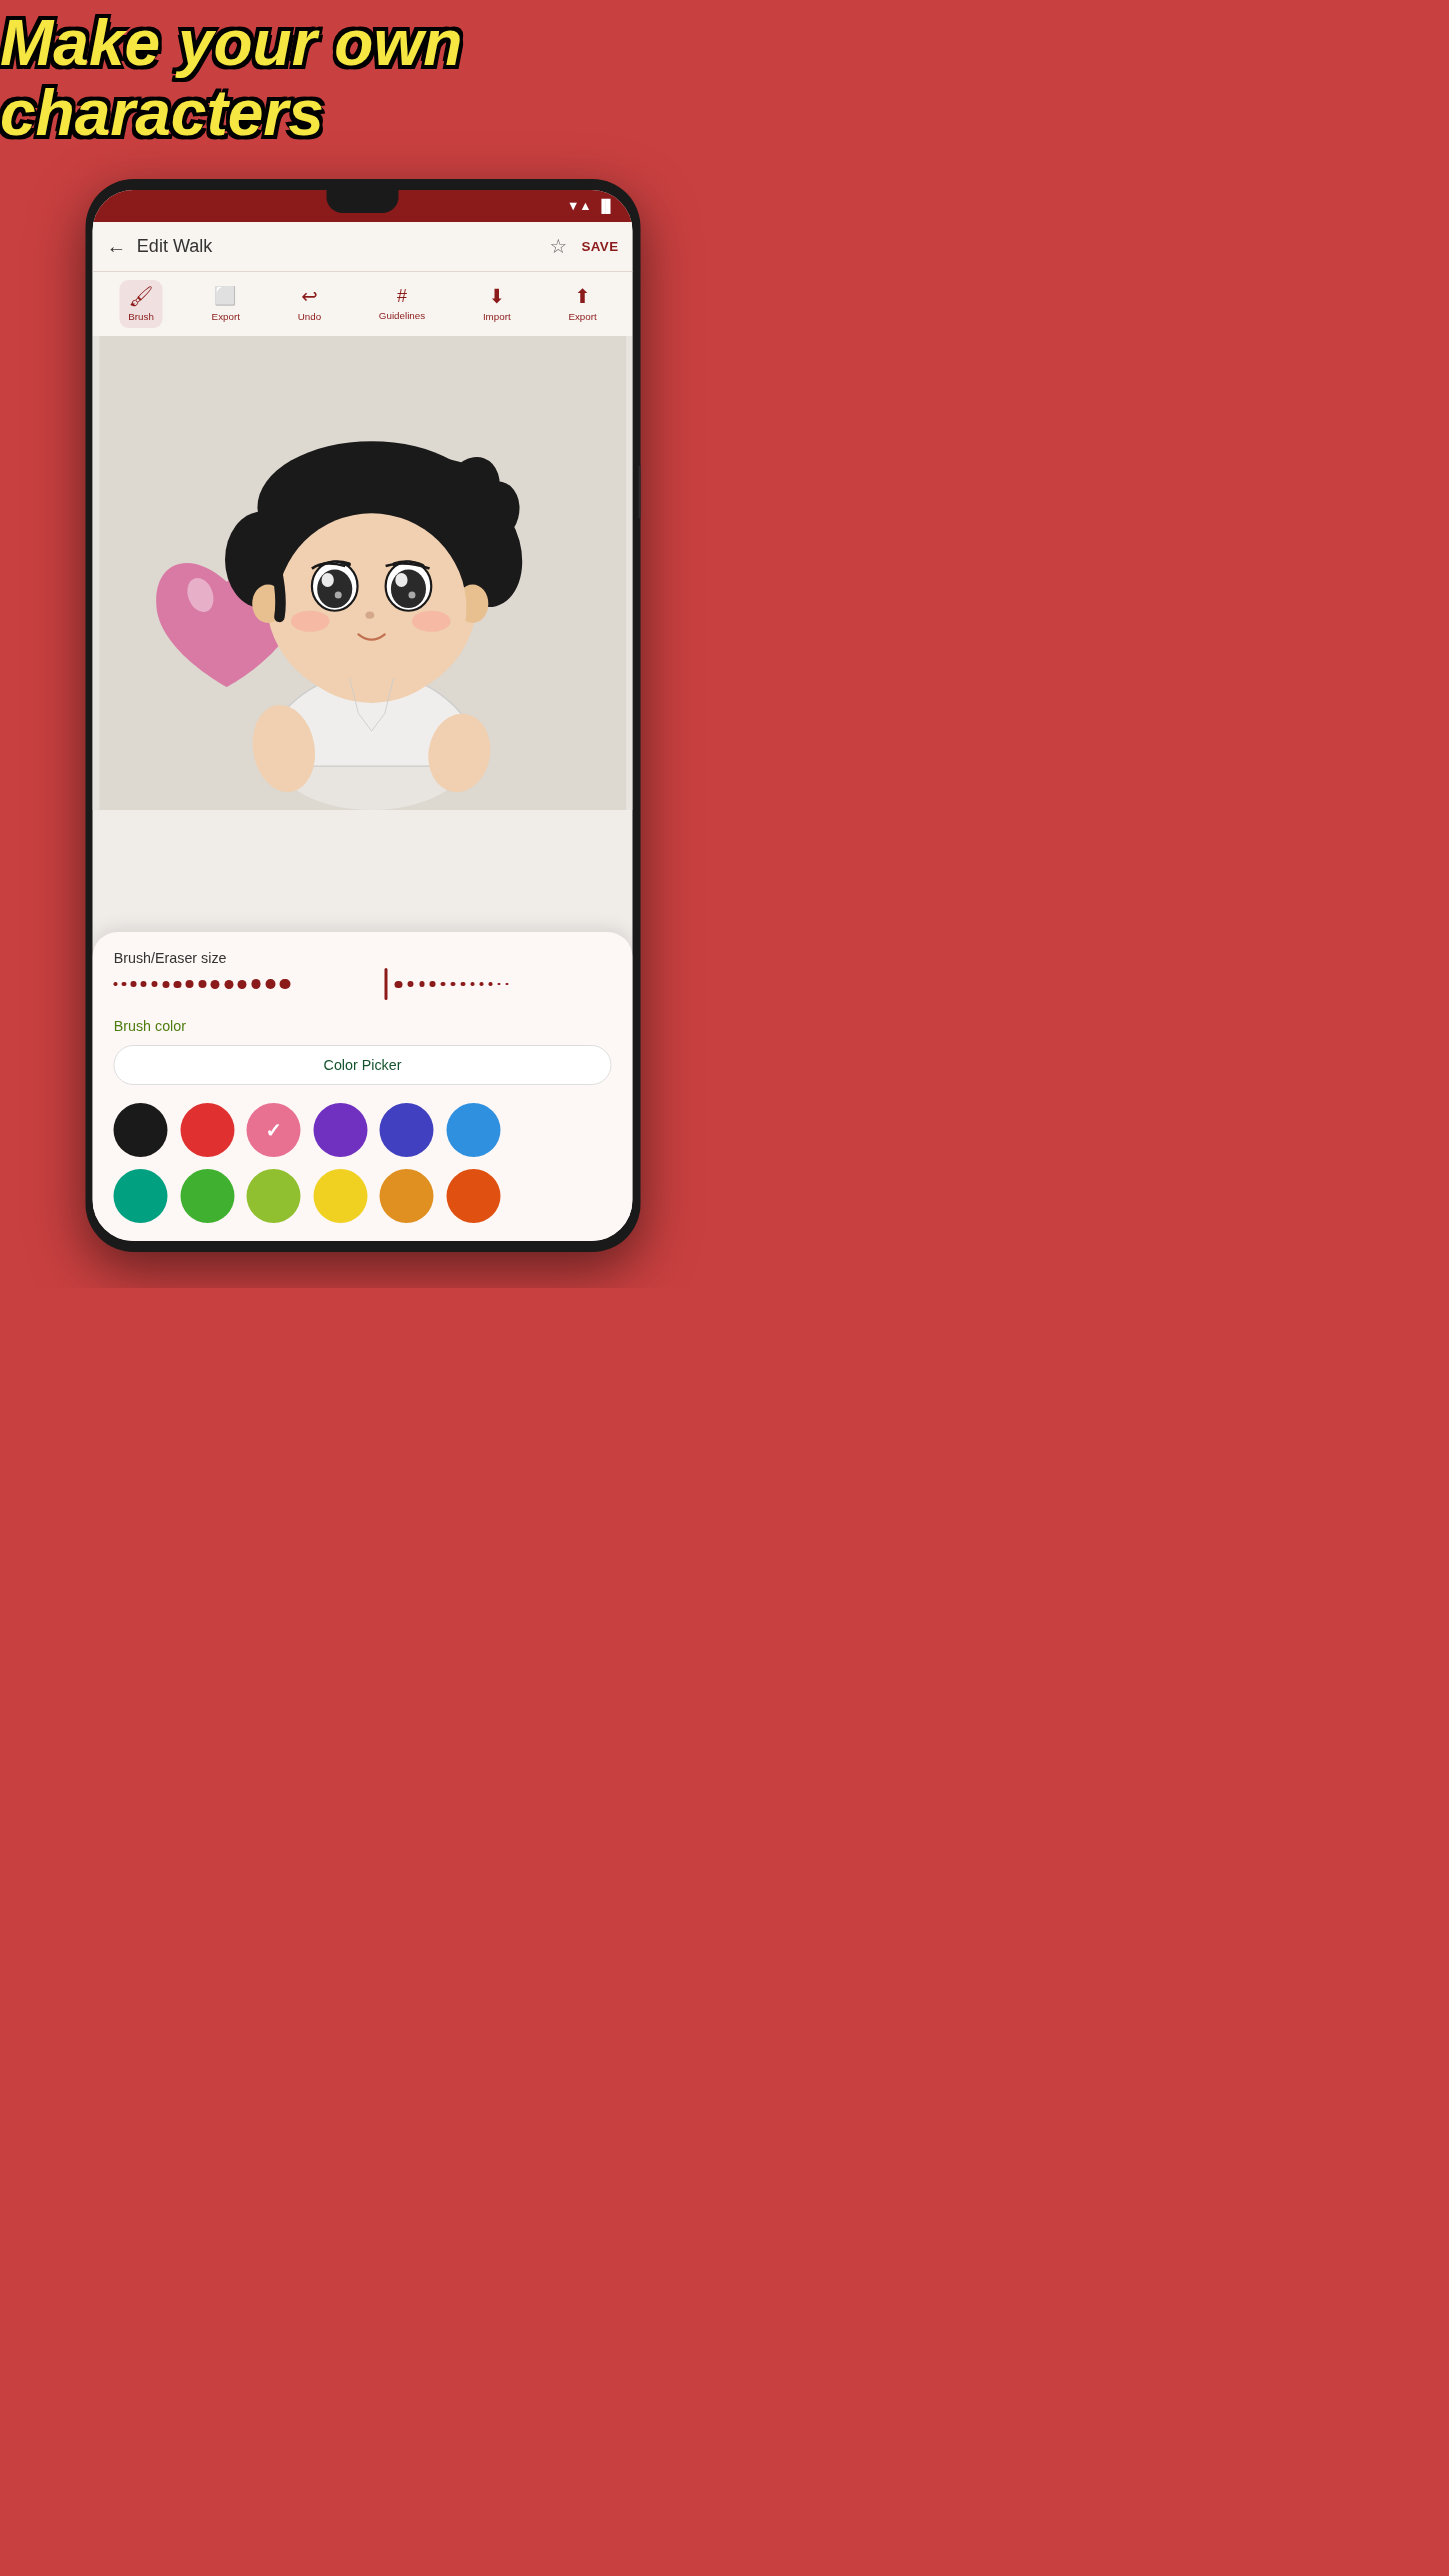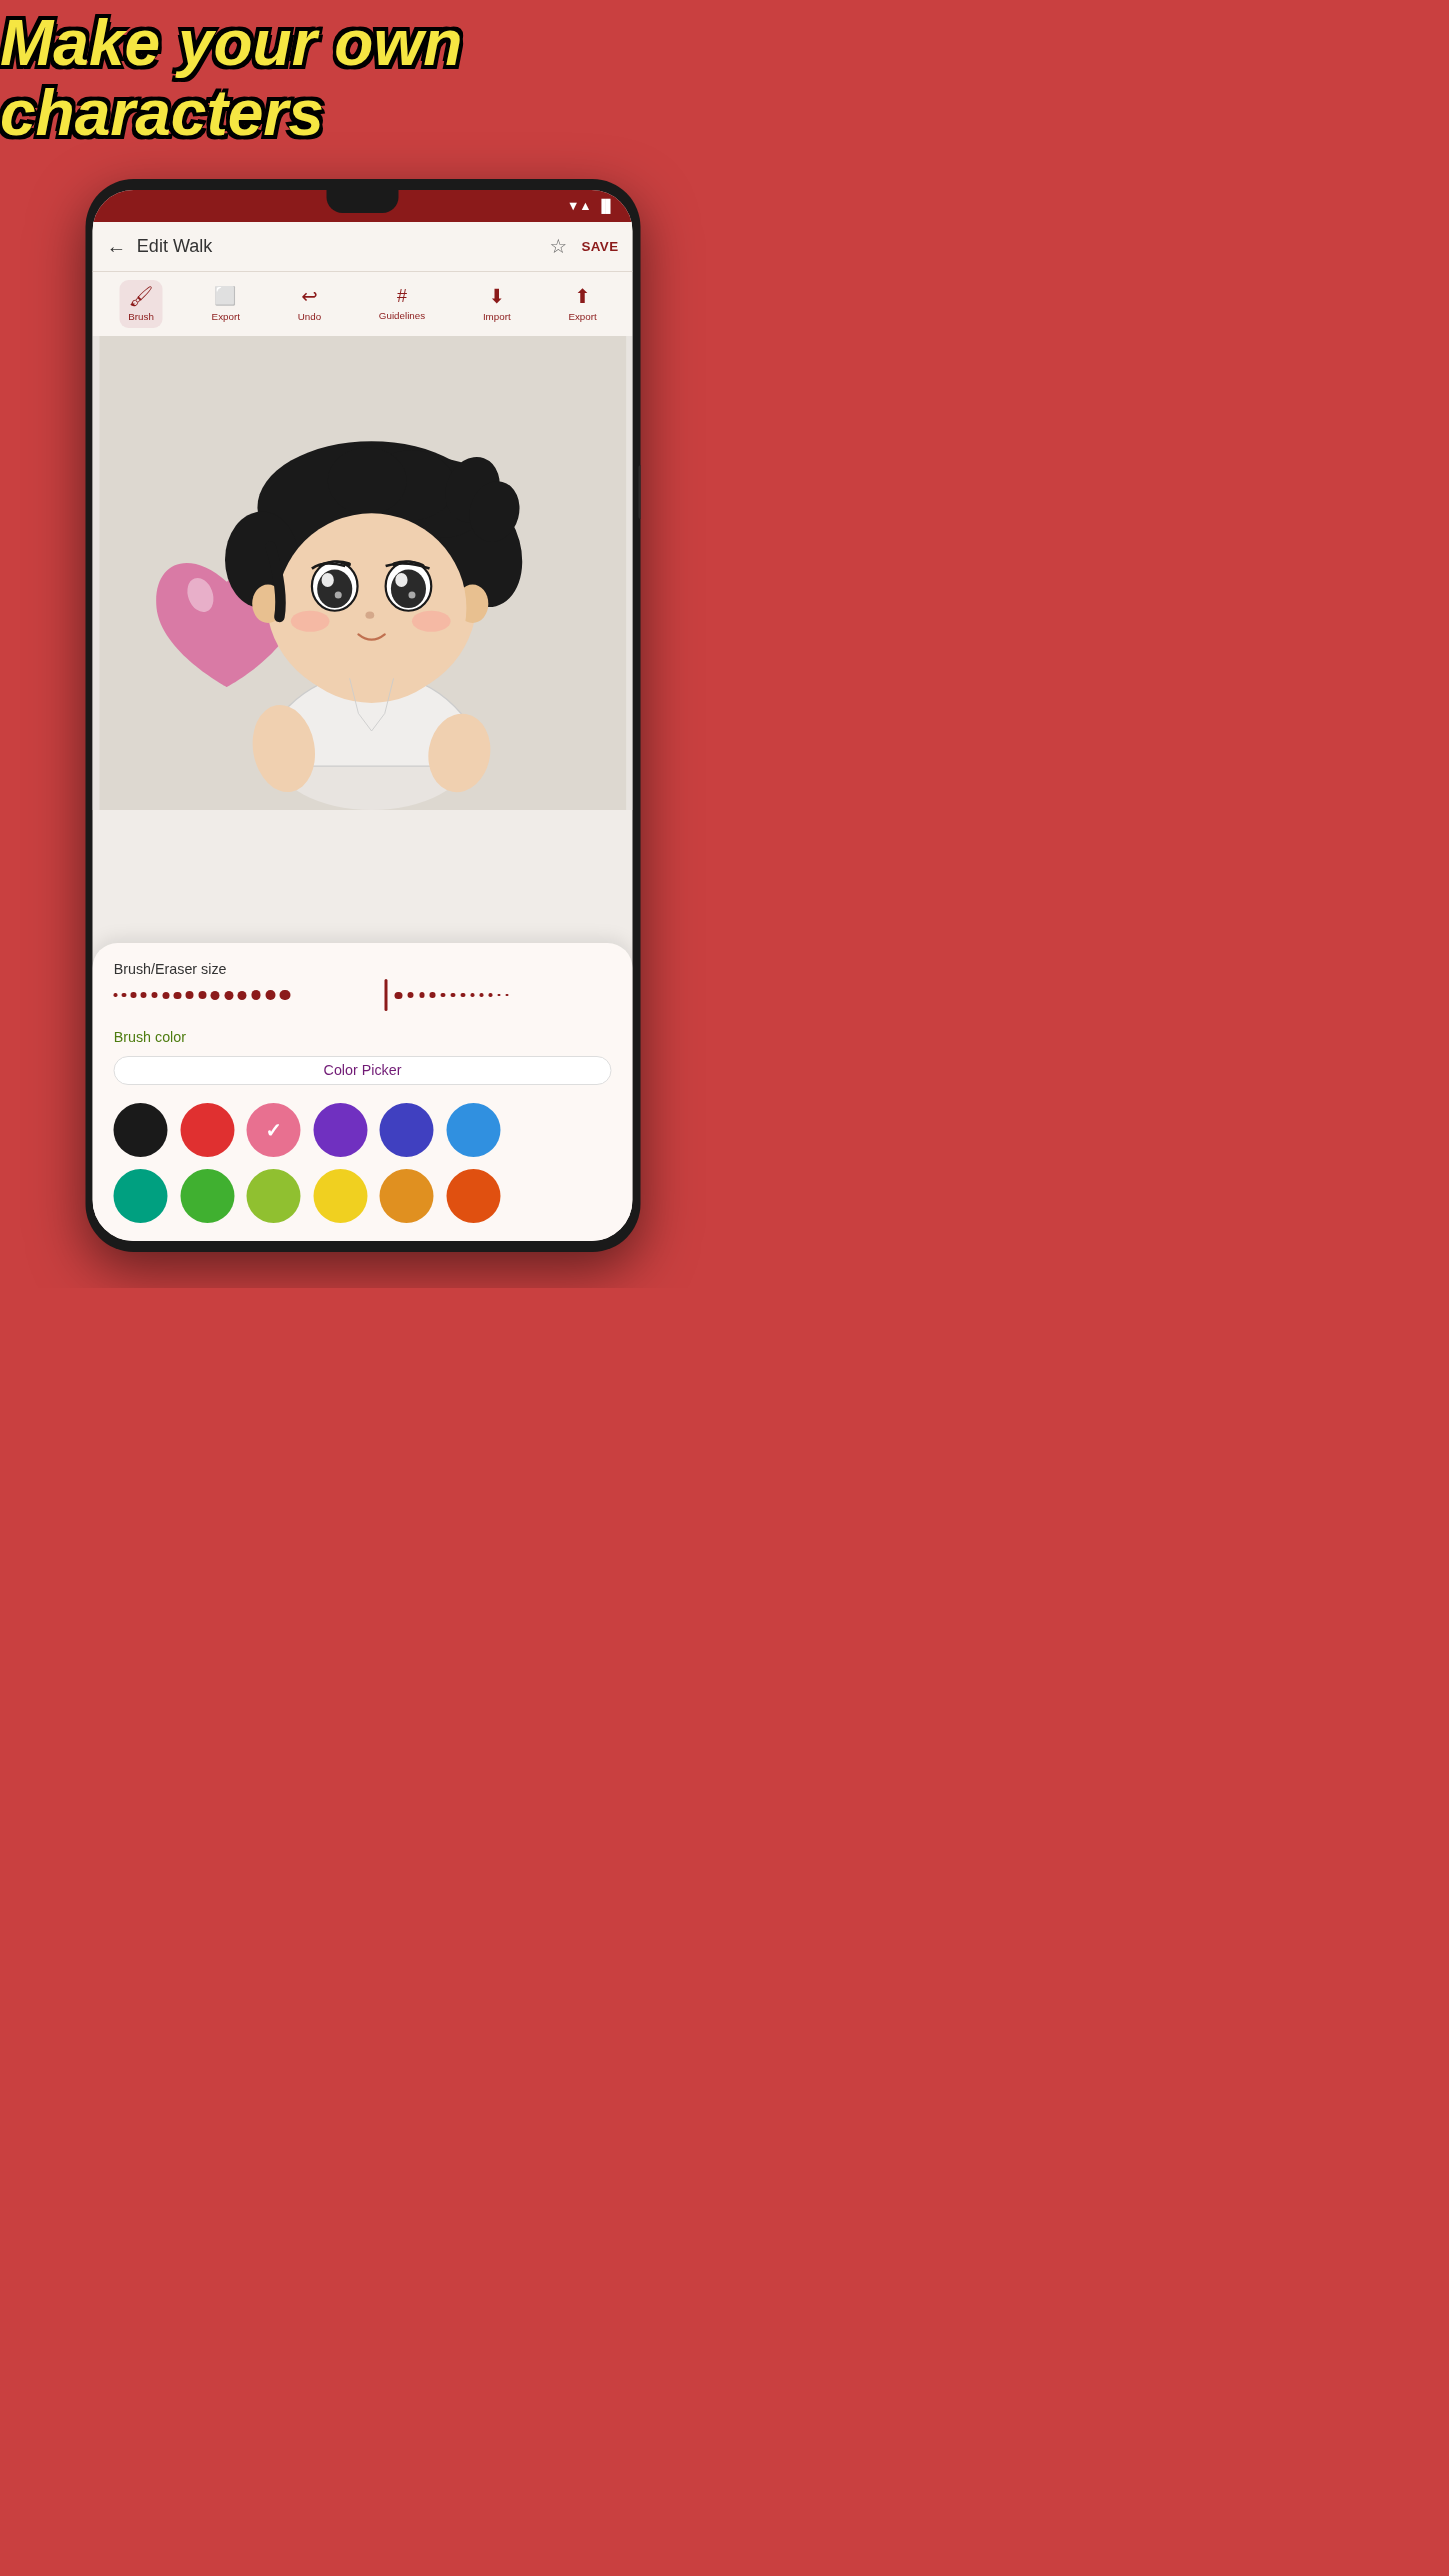--- a/index.html
+++ b/index.html
@@ -244,25 +244,25 @@
 
     .brush-color-label {
       font-size: 14.3px;
       color: #4d7c0f;
       margin-bottom: 10.7px;
       font-weight: 400;
     }
 
     .color-picker-btn {
       width: 100%;
-      height: 29px;
+      height: 40px;
       border: 1.8px solid #ddd;
       border-radius: 27px;
       background: white;
-      color: #701a75;
+      color: #14532d;
       font-size: 14.3px;
       font-weight: 500;
       cursor: pointer;
       margin-bottom: 18px;
     }
 
     .color-swatches {
       display: flex;
       gap: 12.5px;
       justify-content: flex-start;

